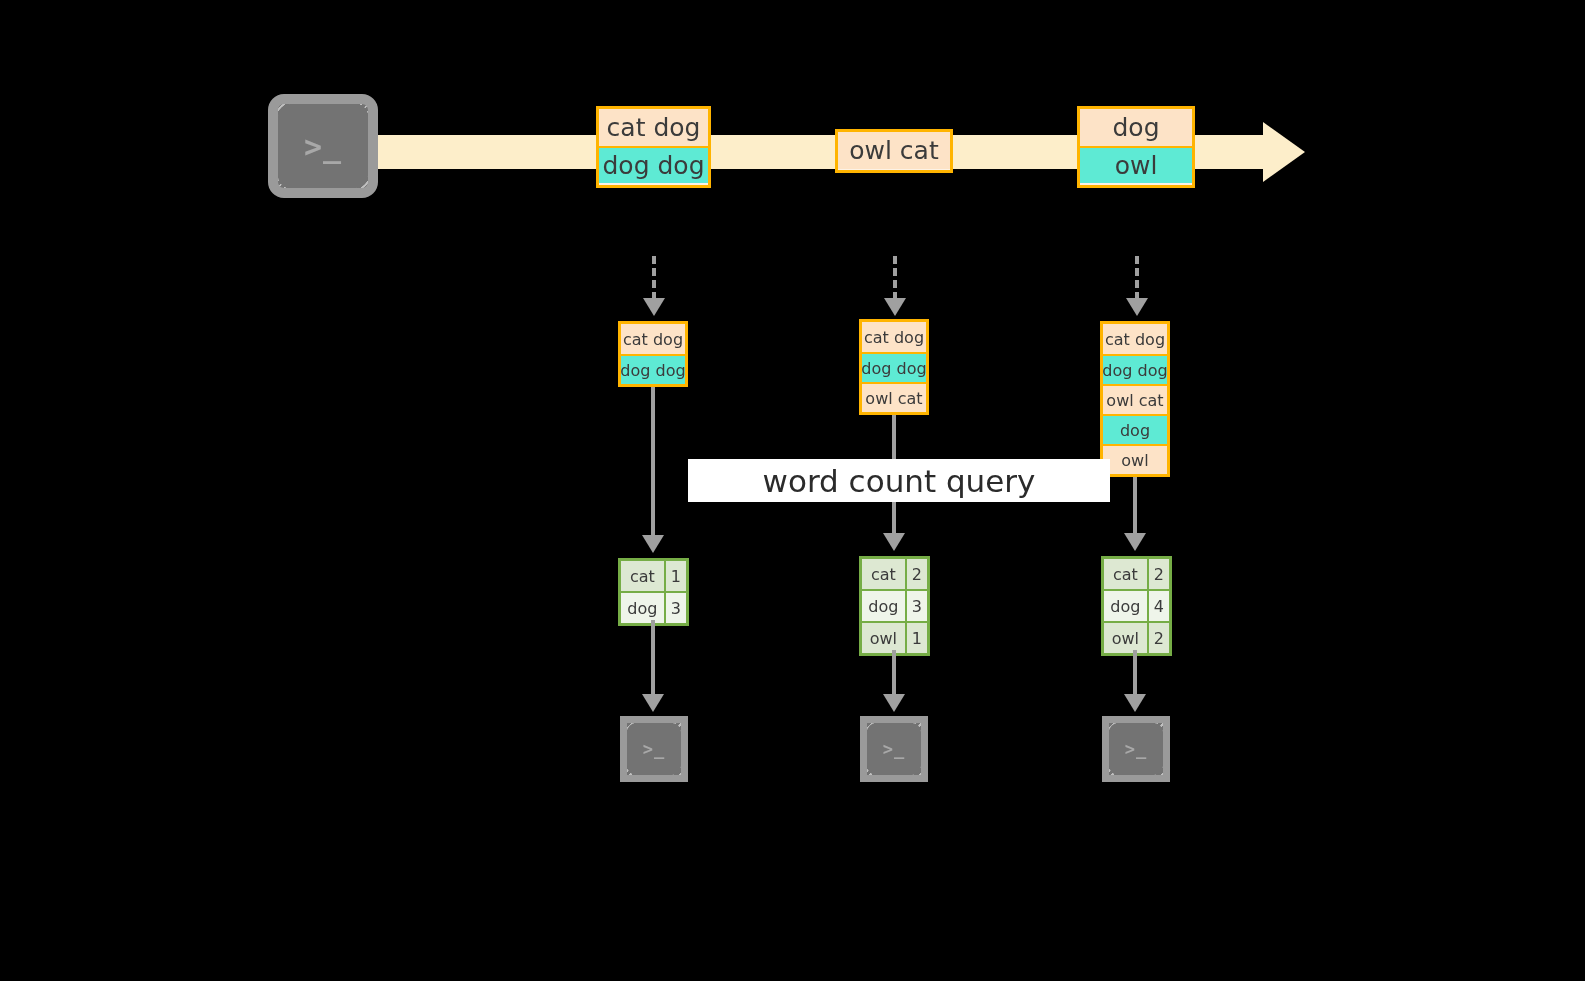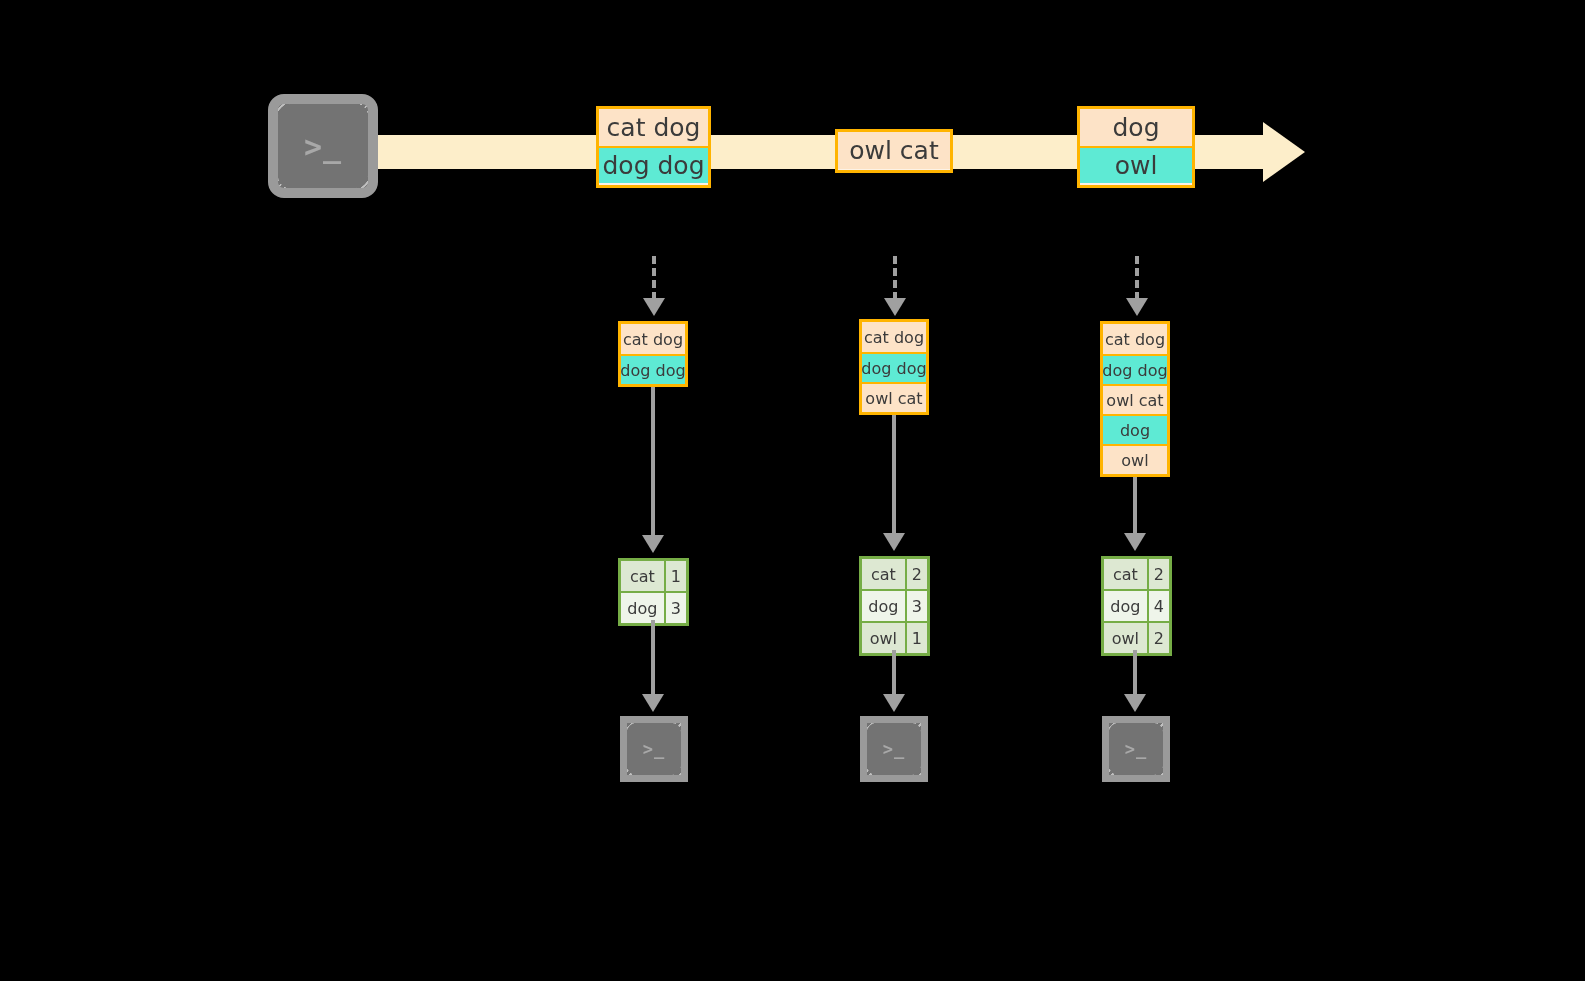--- a/index.html
+++ b/index.html
@@ -277,14 +277,17 @@
   </div>
 
   <div class="conn" style="left:1133px; top:650px; height:46px;"></div>
   <div class="ahead" style="left:1124px; top:694px;"></div>
 
   <div class="terminal small" style="left:1102px; top:716px; width:68px; height:66px; border-width:7px;">
     <div class="inner"></div>
     <div class="glyph">&gt;_</div>
   </div>
 
+  <div class="query-band" style="left:688px; top:459px; width:422px; height:43px;">
+    <span class="qlabel">word count query</span>
+  </div>
 
 </div>
 
 </body></html>

